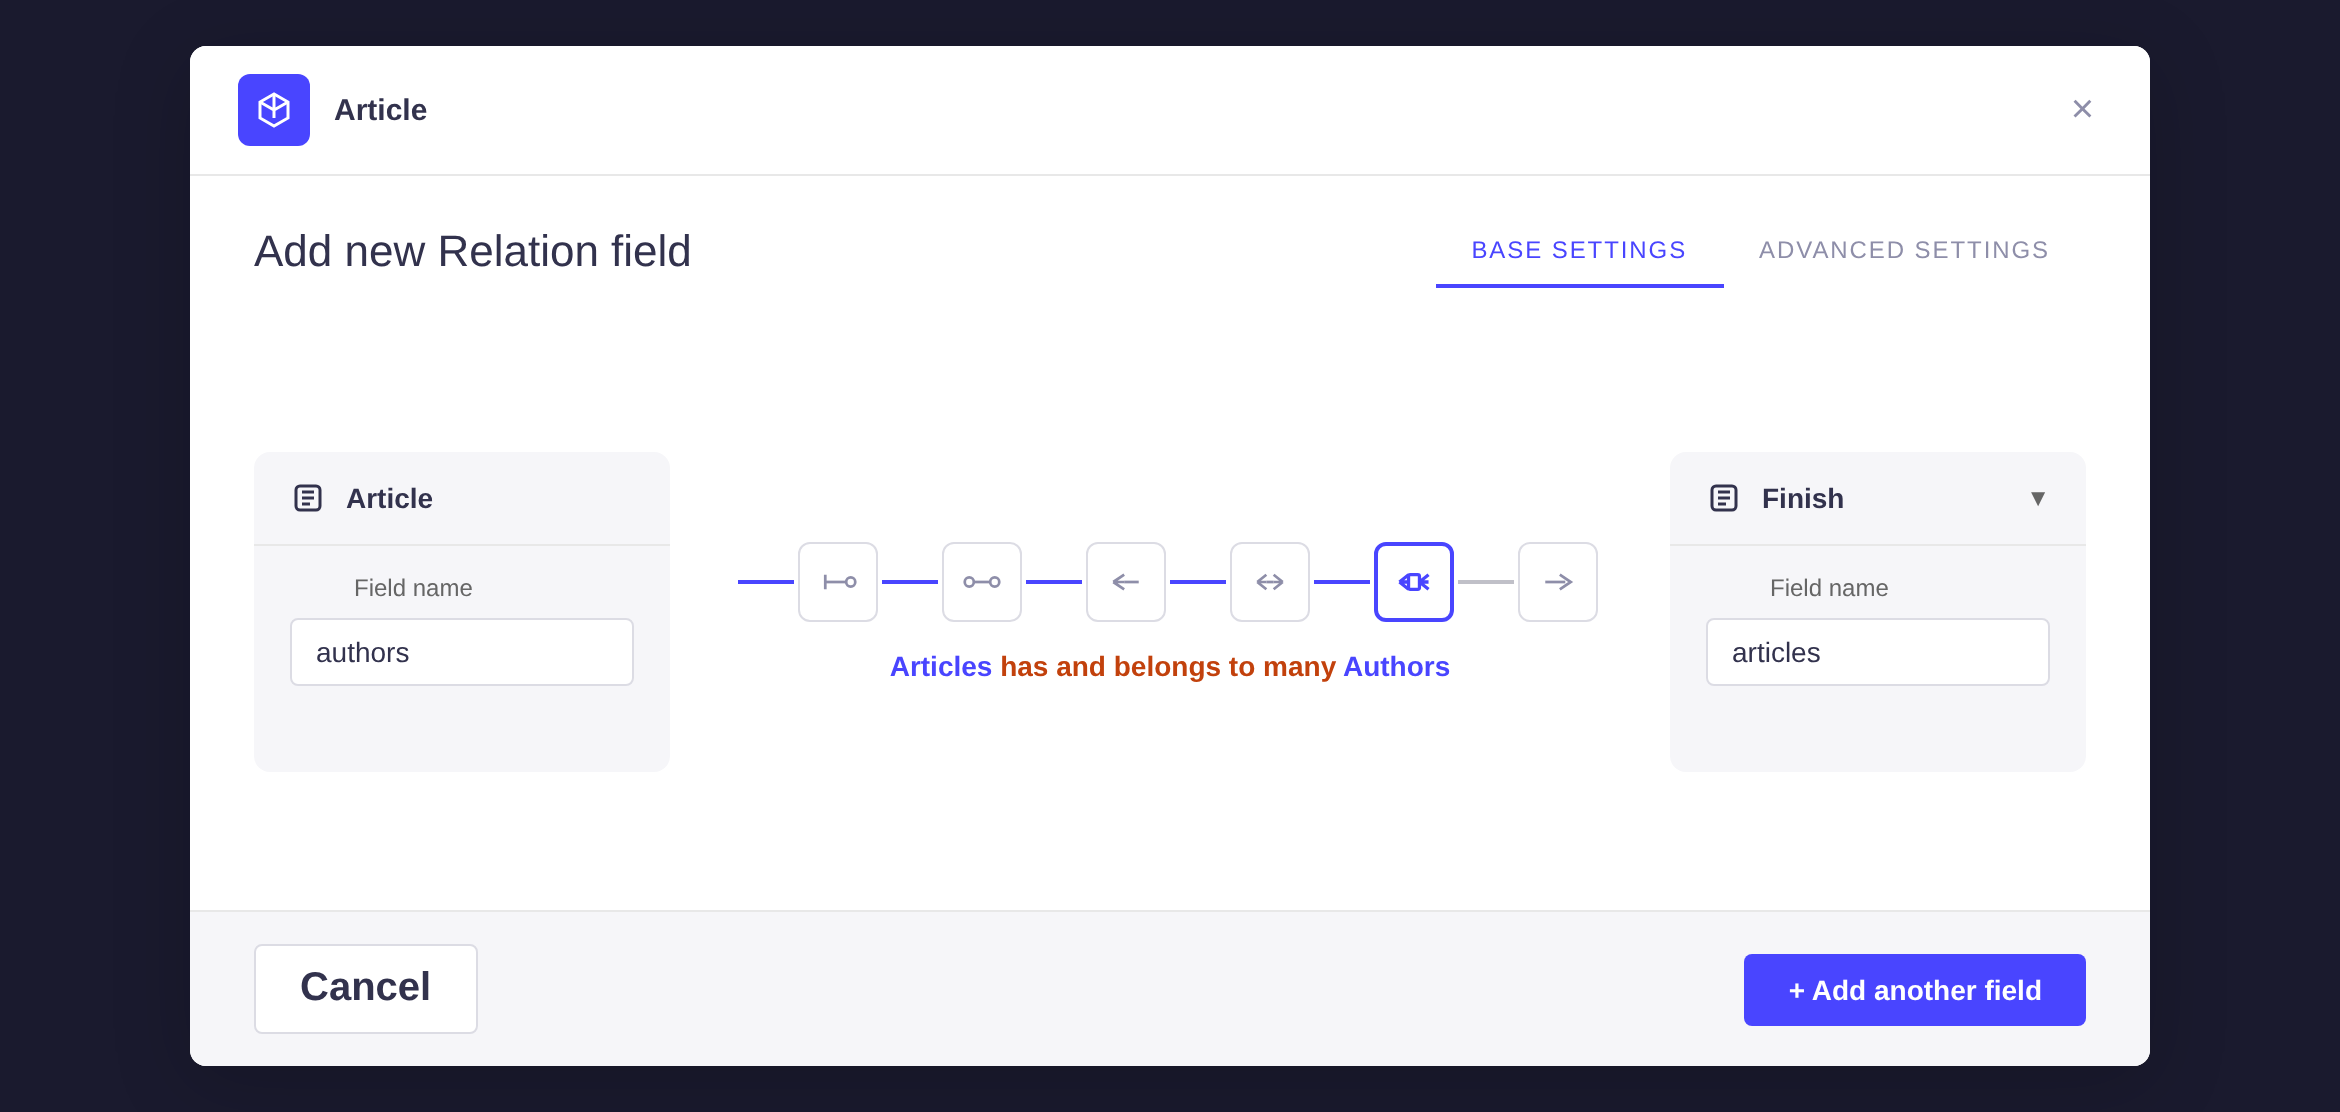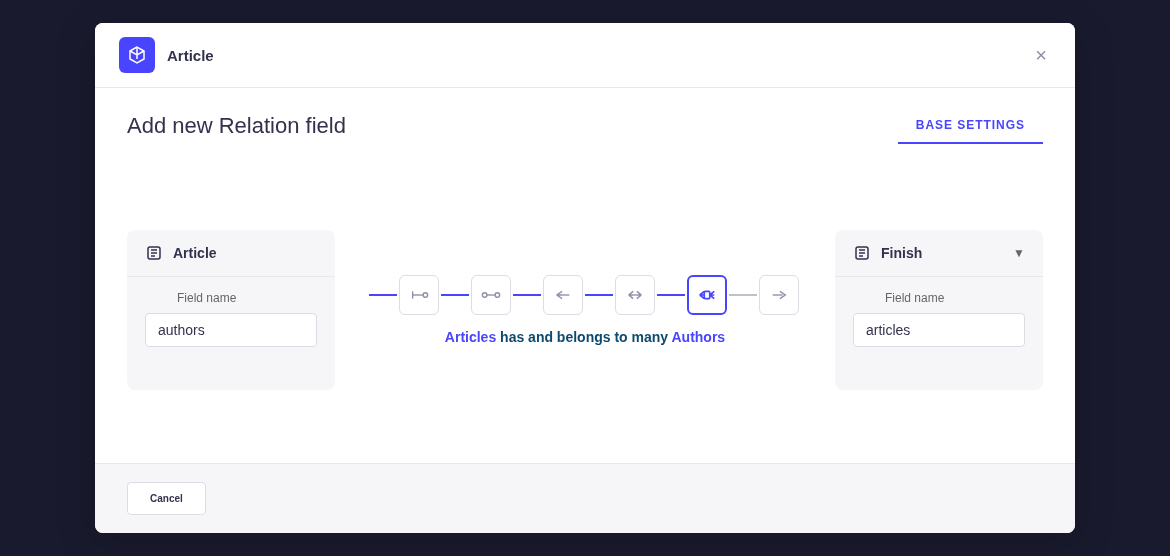--- a/index.html
+++ b/index.html
@@ -79,21 +79,21 @@
       font-size: 22px;
       font-weight: 400;
       color: #32324d;
     }
     .tabs {
       display: flex;
       gap: 0;
     }
     .tab {
       font-size: 12px;
-      font-weight: 700;
+      font-weight: 400;
       letter-spacing: 0.08em;
       text-transform: uppercase;
       padding: 10px 18px;
       cursor: pointer;
       border: none;
       background: none;
       color: #8e8ea9;
       border-bottom: 2px solid transparent;
     }
     .tab.active {
@@ -222,21 +222,21 @@
       padding: 16px 32px;
       background: #f6f6f9;
       border-top: 1px solid #e8e8e8;
       min-height: 70px;
     }
     .btn-cancel {
       background: #fff;
       border: 1px solid #dcdce4;
       border-radius: 4px;
       padding: 10px 22px;
-      font-size: 10px;
+      font-size: 20px;
       font-weight: 600;
       color: #32324d;
       cursor: pointer;
     }
     .footer-right {
       display: flex;
       gap: 12px;
       align-items: center;
     }
     .btn-finish {
@@ -278,20 +278,21 @@
     <span class="modal-title">Article</span>
     <button class="close-btn">×</button>
   </div>
 
   <div class="modal-body">
 
     <div class="tabs-row">
       <h2 class="page-heading">Add new Relation field</h2>
       <div class="tabs">
         <button class="tab active">BASE SETTINGS</button>
+        <button class="tab">ADVANCED SETTINGS</button>
       </div>
     </div>
 
     <div class="content-area">
 
       <div class="entity-card">
         <div class="entity-card-header">
           <span class="entity-icon">
             <svg viewBox="0 0 16 16" fill="none" stroke="#32324d" stroke-width="1.5" width="16" height="16">
               <rect x="2" y="2" width="12" height="12" rx="2"></rect>
@@ -355,21 +356,21 @@
           <div class="rel-line-gray"></div>
 
           <div class="rel-icon-btn">
             <svg viewBox="0 0 22 22" fill="none" stroke="#8e8ea9" stroke-width="1.5">
               <line x1="4" y1="11" x2="15" y2="11"></line>
               <path d="M12 7 L18 11 L12 15"></path>
             </svg>
           </div>
         </div>
         <div class="relation-label">
-          <span>Articles </span><span style="color:#0c4a6e;font-weight:600;">has and belongs to many</span><span> Authors</span>
+          <span>Articles </span><span style="color:#c2410c;font-weight:600;">has and belongs to many</span><span> Authors</span>
         </div>
       </div>
 
       <div class="entity-card">
         <div class="entity-card-header">
           <span class="entity-icon">
             <svg viewBox="0 0 16 16" fill="none" stroke="#32324d" stroke-width="1.5" width="16" height="16">
               <rect x="2" y="2" width="12" height="12" rx="2"></rect>
               <path d="M5 8h6M5 5h6M5 11h4"></path>
             </svg>
@@ -381,15 +382,16 @@
           <div class="field-label">Field name</div>
           <input class="field-input" type="text" value="articles" style="">
         </div>
       </div>
     </div>
   </div>
 
   <div class="modal-footer">
     <button class="btn-cancel">Cancel</button>
     <div class="footer-right">
+      <button class="btn-add-field">+ Add another field</button>
     </div>
   </div>
 </div>
 
 </body></html>

